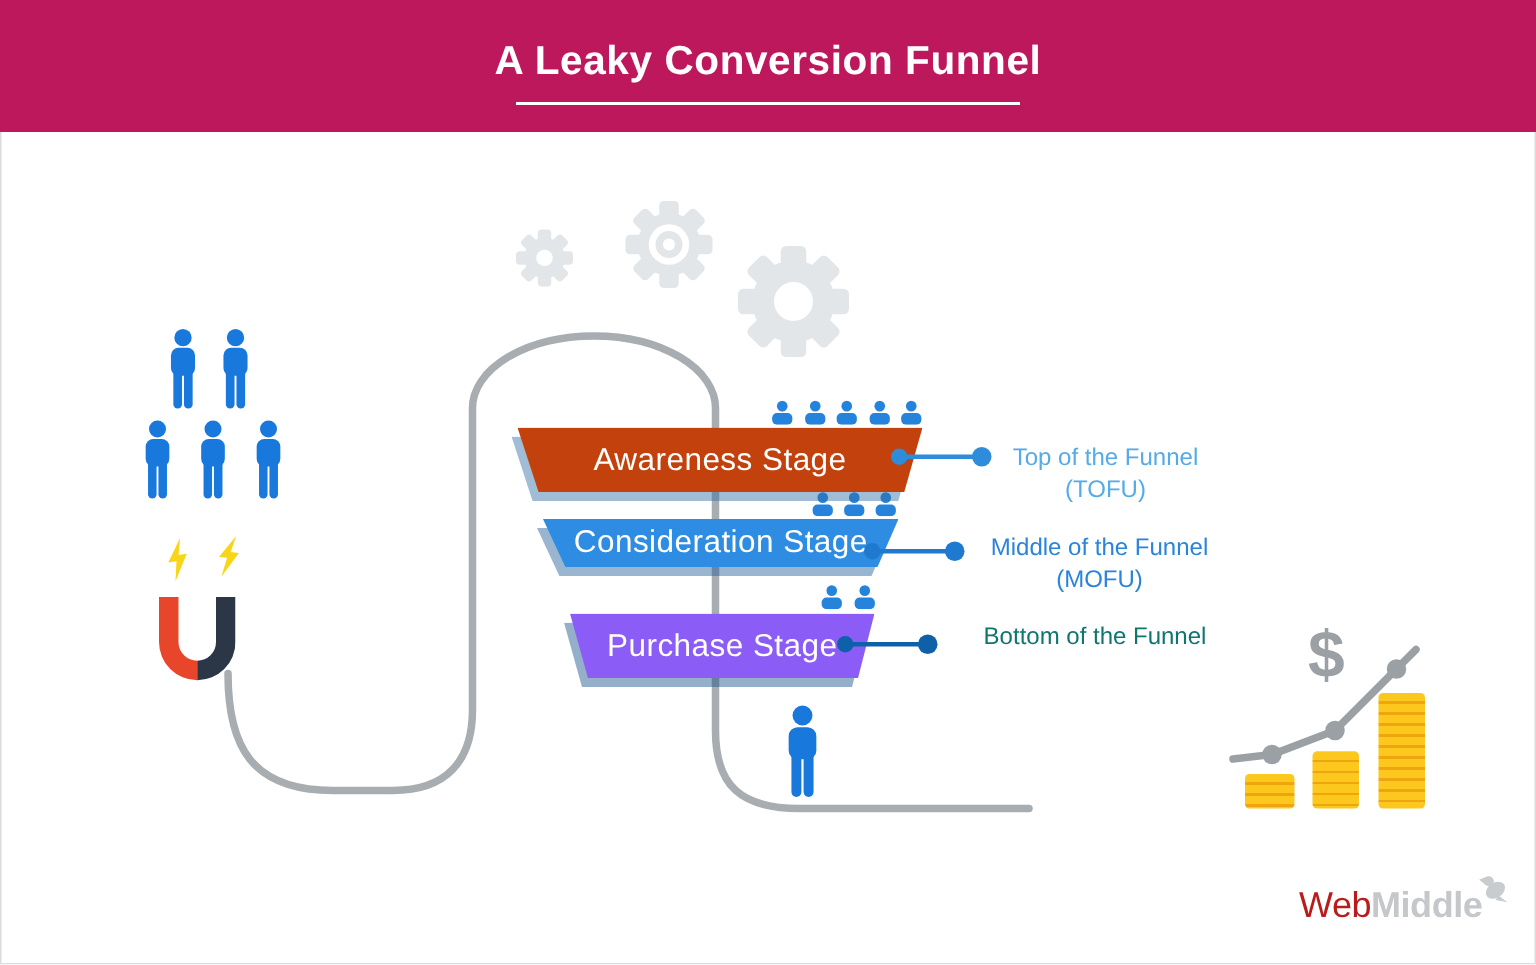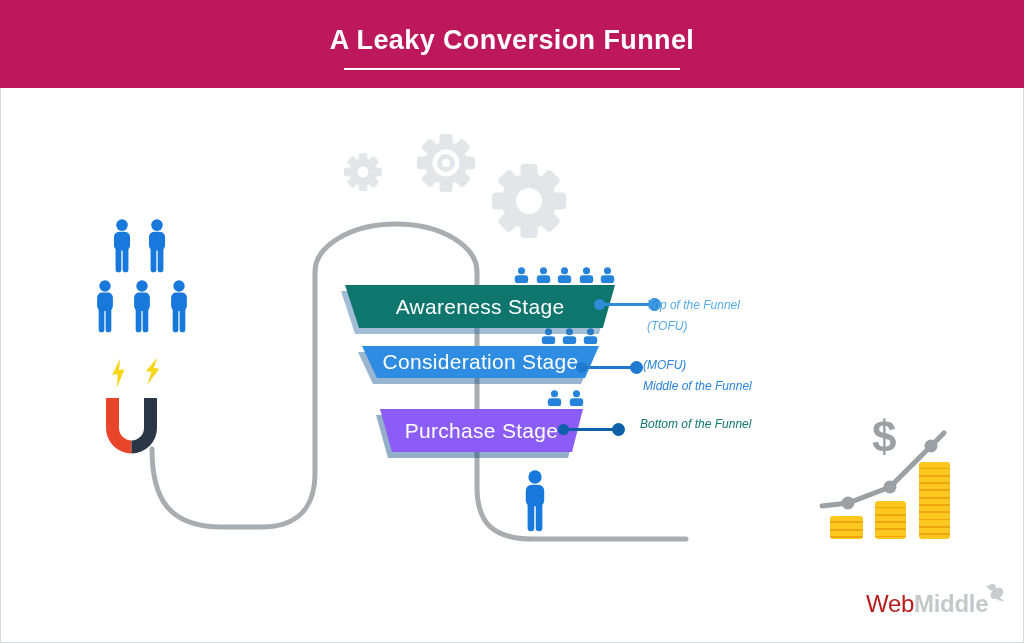--- a/index.html
+++ b/index.html
@@ -46,43 +46,43 @@
   
   .stage {
     position:absolute; color:#fff; text-align:center; z-index:3;
   }
   .stage .bar {
     width:100%; height:100%; display:flex; align-items:center; justify-content:center;
   }
   .stage-label { font-size:21px; letter-spacing:0.3px; }
   .stage-1 { left:345px; top:285px; width:270px; height:43px;
              filter:drop-shadow(-4px 6px 0 rgba(47,108,163,0.45)); }
-  .stage-1 .bar { background:#0f766e; clip-path:polygon(0 0,100% 0,95.5% 100%,5.2% 100%); }
+  .stage-1 .bar { background:#c2410c; clip-path:polygon(0 0,100% 0,95.5% 100%,5.2% 100%); }
   .stage-2 { left:362px; top:346px; width:237px; height:32px;
              filter:drop-shadow(-4px 6px 0 rgba(31,91,150,0.45)); }
   .stage-2 .bar { background:#2e8ce2; clip-path:polygon(0 0,100% 0,94.1% 100%,6.3% 100%); }
   .stage-3 { left:380px; top:409px; width:203px; height:43px;
              filter:drop-shadow(-4px 6px 0 rgba(18,77,136,0.45)); }
   .stage-3 .bar { background:#8b5cf6; clip-path:polygon(0 0,100% 0,94.6% 100%,5.9% 100%); }
   
   .connector { position:absolute; height:3px; border-radius:2px; background:currentColor; z-index:3; }
   .connector::before {
     content:""; position:absolute; left:-3px; top:-4px;
     width:11px; height:11px; border-radius:50%; background:currentColor;
   }
   .connector::after {
     content:""; position:absolute; right:-6px; top:-5px;
     width:13px; height:13px; border-radius:50%; background:currentColor;
   }
   .conn-1 { left:597px; top:303px; width:58px; color:#2f8cda; }
   .conn-2 { left:579px; top:366px; width:58px; color:#1f79cf; }
   .conn-3 { left:561px; top:428px; width:58px; color:#0e60a9; }
   
-  .callout { position:absolute; width:180px; 
-             font-size:12px; line-height:21px; z-index:3;font-style:italic; }
+  .callout { position:absolute; width:180px; text-align:center;
+             font-size:16px; line-height:21px; z-index:3; }
   .callout-1 { left:647px; top:295px; color:#55aae8; }
   .callout-2 { left:643px; top:355px; color:#2a84db; }
   .callout-3 { left:640px; top:414px; color:#0f766e; }
   
   .logo { position:absolute; left:866px; top:590px; z-index:3;
           font-size:24px; letter-spacing:-0.3px; display:flex; align-items:flex-start; }
   .logo .web    { color:#b91c1c; font-weight:normal; }
   .logo .engage { color:#c5c8cb; font-weight:bold; }
   .logo .bird   { margin:-7px 0 0 -2px; }
   .defs-svg { position:absolute; width:0; height:0; overflow:hidden; }
@@ -271,22 +271,22 @@
 
   <div class="connector conn-1"></div>
   <div class="connector conn-2"></div>
   <div class="connector conn-3"></div>
 
   <div class="callout callout-1">
     <div>Top of the Funnel</div>
     <div>(TOFU)</div>
   </div>
   <div class="callout callout-2">
+    <div>Middle of the Funnel</div>
     <div>(MOFU)</div>
-    <div>Middle of the Funnel</div>
   </div>
   <div class="callout callout-3">
     <div>Bottom of the Funnel</div>
   </div>
 
   <div class="person fg" style="left:516px; top:470px; width:38px; height:62px; position:absolute;">
     <svg viewBox="0 0 40 84" fill="currentColor">
         <use href="#sym-person"></use>
       </svg>
   </div>

